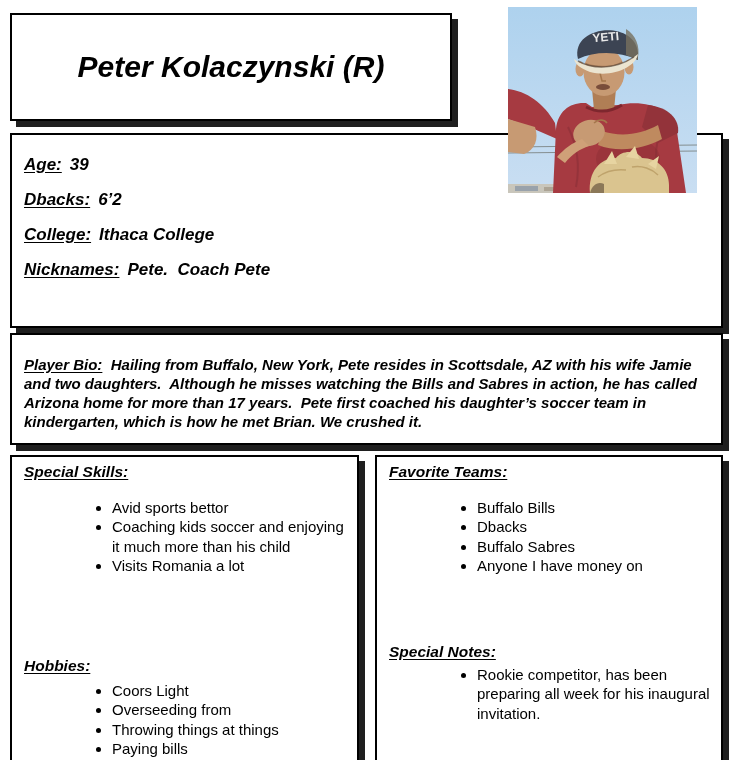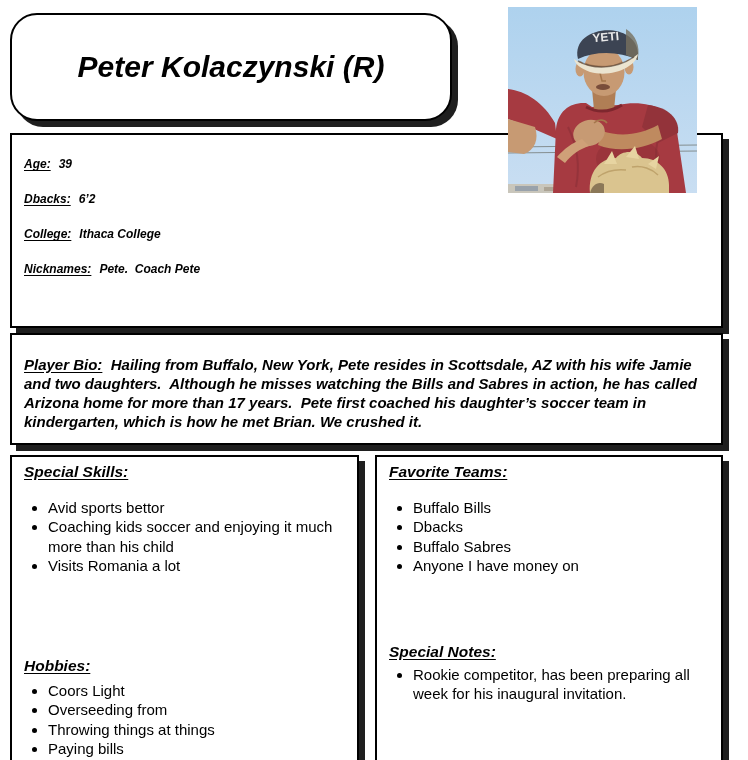--- a/index.html
+++ b/index.html
@@ -5,38 +5,38 @@
   html,body{margin:0;padding:0;background:#ffffff;}
   .page{
     position:relative;width:748px;height:760px;overflow:hidden;background:#ffffff;
     font-family:"Liberation Sans",sans-serif;color:#000;
   }
   .box{
     position:absolute;background:#ffffff;border:2px solid #000;
     box-shadow:6px 6px 0 #1f1f1f;box-sizing:border-box;
   }
   
-  .title-box{left:10px;top:13px;width:442px;height:108px;display:flex;align-items:center;justify-content:center;border-radius:27px;}
+  .title-box{left:10px;top:13px;width:442px;height:108px;display:flex;align-items:center;justify-content:center;}
   .title-box .title{font-size:30px;font-weight:bold;font-style:italic;white-space:pre;}
   
   .photo{position:absolute;left:508px;top:7px;width:189px;height:186px;z-index:5;line-height:0;}
   
   .stats-box{left:10px;top:133px;width:713px;height:195px;padding:21px 12px 0 12px;}
-  .stat-row{font-size:12px;line-height:17px;margin-bottom:18px;font-weight:bold;font-style:italic;}
+  .stat-row{font-size:17px;line-height:17px;margin-bottom:18px;font-weight:bold;font-style:italic;}
   .stat-label{text-decoration:underline;text-underline-offset:2px;}
   .stat-value{margin-left:8px;white-space:pre-wrap;}
   
   .bio-box{left:10px;top:333px;width:713px;height:112px;padding:20px 12px;font-size:15px;line-height:19px;font-weight:bold;font-style:italic;}
   .bio-label{text-decoration:underline;text-underline-offset:2px;}
   .bio-text{white-space:pre-wrap;}
   
   .skills-box{left:10px;top:455px;width:349px;height:315px;}
   .teams-box{left:375px;top:455px;width:348px;height:315px;}
   .sec-heading{position:absolute;left:12px;font-size:15.5px;font-weight:bold;font-style:italic;text-decoration:underline;text-underline-offset:2px;}
-  ul.blist{position:absolute;left:0;right:6px;margin:0;padding:0 4px 0 36px;list-style:disc outside;}
+  ul.blist{position:absolute;left:0;right:6px;margin:0;padding:0 4px 0 100px;list-style:disc outside;}
   ul.blist li{font-size:15px;line-height:19.3px;color:#000;}
   .h-skills{top:6px;}   .l-skills{top:41px;}
   .h-hobbies{top:200px;}.l-hobbies{top:224px;}
   .h-teams{top:6px;text-align:right;}    .l-teams{top:41px;}
   .h-notes{top:186px;}  .l-notes{top:208px;}
 </style>
 </head>
 <body>
 
 <div class="page">

